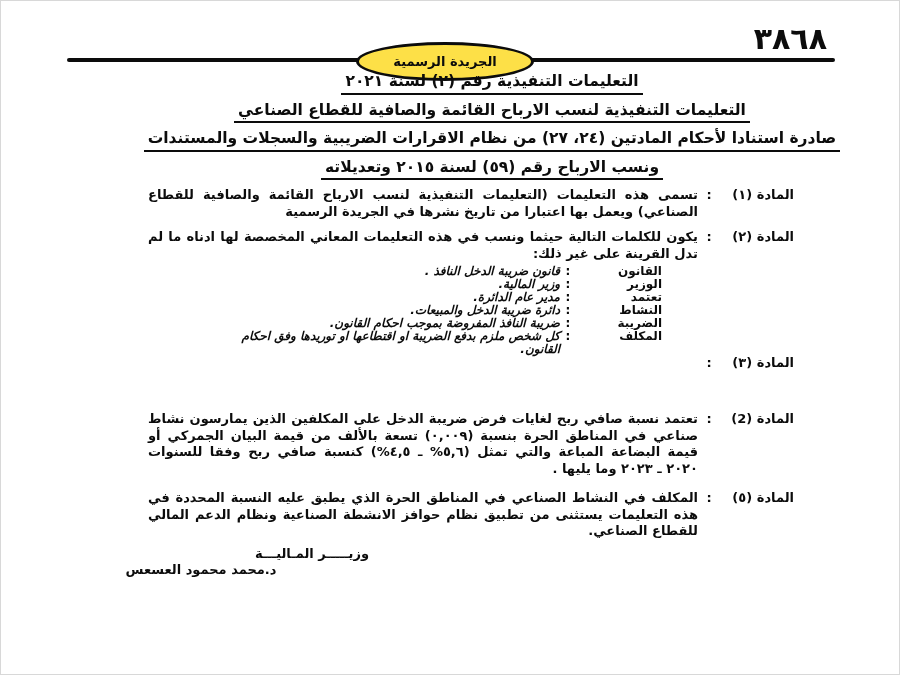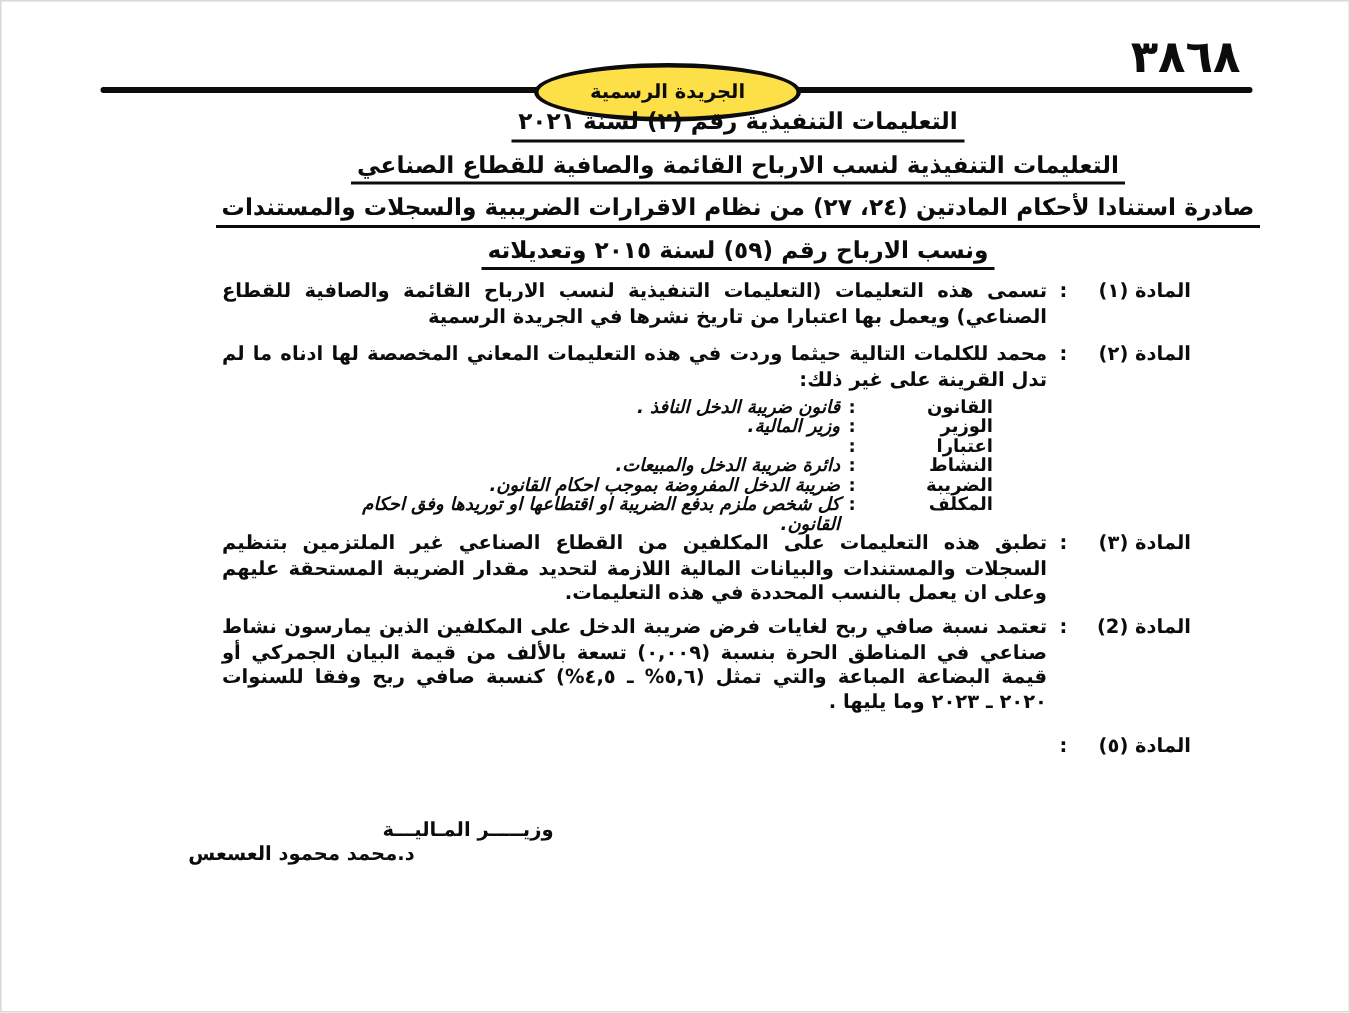--- a/index.html
+++ b/index.html
@@ -94,68 +94,69 @@
   <div class="article a1">
     <div class="article-label">المادة (١)</div>
     <div class="article-colon">:</div>
     <div class="article-body">تسمى هذه التعليمات (التعليمات التنفيذية لنسب الارباح القائمة والصافية للقطاع الصناعي) ويعمل بها اعتبارا من تاريخ نشرها في الجريدة الرسمية</div>
   </div>
 
   <div class="article a2">
     <div class="article-label">المادة (٢)</div>
     <div class="article-colon">:</div>
     <div class="article-body">
-      <div>محمد للكلمات التالية حيثما وردت في هذه التعليمات المعاني المخصصة لها ادناه ما لم تدل القرينة على غير ذلك:</div>
+      <div>يكون للكلمات التالية حيثما ونسب في هذه التعليمات المعاني المخصصة لها ادناه ما لم تدل القرينة على غير ذلك:</div>
       <div class="defs">
         <div class="def-row">
           <div class="def-term">القانون</div>
           <div class="def-colon">:</div>
           <div class="def-text">قانون ضريبة الدخل النافذ .</div>
         </div>
         <div class="def-row">
           <div class="def-term">الوزير</div>
           <div class="def-colon">:</div>
           <div class="def-text">وزير المالية.</div>
         </div>
         <div class="def-row">
-          <div class="def-term">اعتبارا</div>
+          <div class="def-term">تعتمد</div>
           <div class="def-colon">:</div>
+          <div class="def-text">مدير عام الدائرة.</div>
         </div>
         <div class="def-row">
           <div class="def-term">النشاط</div>
           <div class="def-colon">:</div>
           <div class="def-text">دائرة ضريبة الدخل والمبيعات.</div>
         </div>
         <div class="def-row">
           <div class="def-term">الضريبة</div>
           <div class="def-colon">:</div>
-          <div class="def-text">ضريبة الدخل المفروضة بموجب احكام القانون.</div>
+          <div class="def-text">ضريبة النافذ المفروضة بموجب احكام القانون.</div>
         </div>
         <div class="def-row">
           <div class="def-term">المكلف</div>
           <div class="def-colon">:</div>
           <div class="def-text">كل شخص ملزم بدفع الضريبة او اقتطاعها او توريدها وفق احكام القانون.</div>
         </div>
       </div>
     </div>
   </div>
 
   <div class="article a3">
     <div class="article-label">المادة (٣)</div>
     <div class="article-colon">:</div>
-    <div class="article-body">تطبق هذه التعليمات على المكلفين من القطاع الصناعي غير الملتزمين بتنظيم السجلات والمستندات والبيانات المالية اللازمة لتحديد مقدار الضريبة المستحقة عليهم وعلى ان يعمل بالنسب المحددة في هذه التعليمات.</div>
   </div>
 
   <div class="article a4">
     <div class="article-label">المادة (2)</div>
     <div class="article-colon">:</div>
     <div class="article-body">تعتمد نسبة صافي ربح لغايات فرض ضريبة الدخل على المكلفين الذين يمارسون نشاط صناعي في المناطق الحرة بنسبة (٠,٠٠٩) تسعة بالألف من قيمة البيان الجمركي أو قيمة البضاعة المباعة والتي تمثل (٥,٦% ـ ٤,٥%) كنسبة صافي ربح وفقا للسنوات ٢٠٢٠ ـ ٢٠٢٣ وما يليها .</div>
   </div>
 
   <div class="article a5">
     <div class="article-label">المادة (٥)</div>
     <div class="article-colon">:</div>
+    <div class="article-body">المكلف في النشاط الصناعي في المناطق الحرة الذي يطبق عليه النسبة المحددة في هذه التعليمات يستثنى من تطبيق نظام حوافز الانشطة الصناعية ونظام الدعم المالي للقطاع الصناعي.</div>
   </div>
 
   <div class="sig-title">وزيـــــر المـاليـــة</div>
   <div class="sig-name">د.محمد محمود العسعس</div>
 
 </div>
 
 </body></html>

